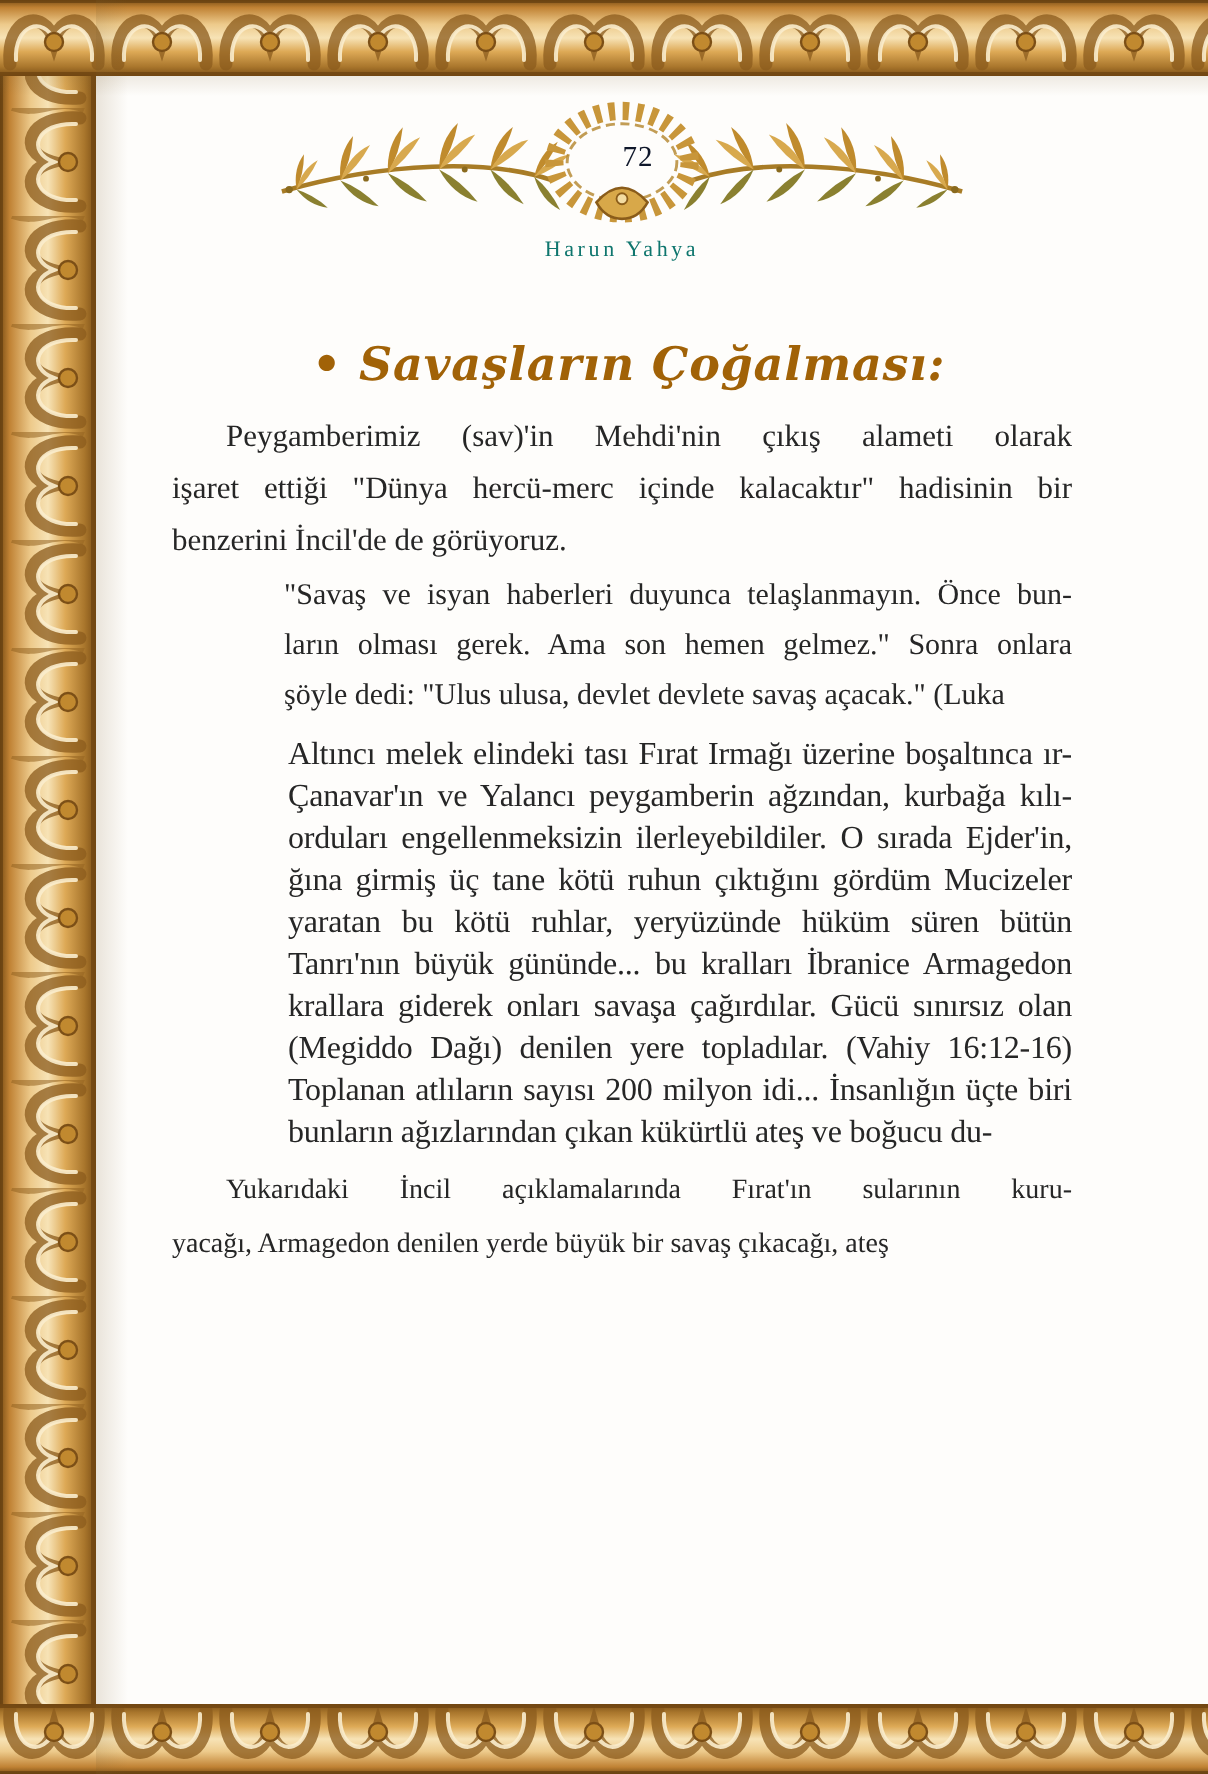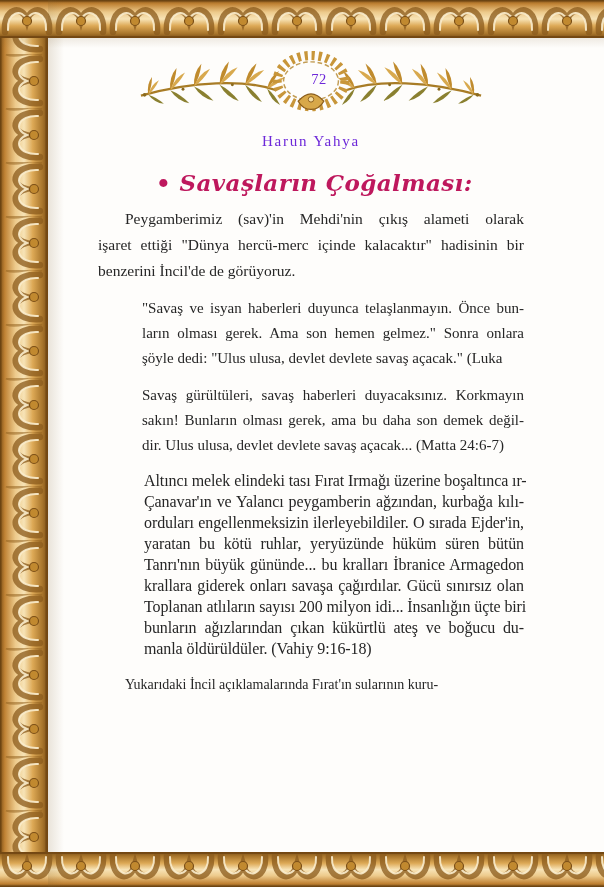--- a/index.html
+++ b/index.html
@@ -20,33 +20,33 @@
 
   .content{
     position:absolute;left:48px;top:38px;right:0;bottom:35px;
     padding:0 68px 0 38px;box-sizing:border-box;
   }
 
   .header{position:relative;padding-top:12px;height:106px;text-align:center;}
   .ornament{display:block;margin:0 auto;width:352px;height:64px;}
   .page-number{
     position:absolute;top:33px;left:16px;right:0;text-align:center;
-    font-size:14.5px;line-height:17px;color:#6d28d9;letter-spacing:0.5px;
+    font-size:14.5px;line-height:17px;color:#0f172a;letter-spacing:0.5px;
   }
-  .author{font-size:15px;line-height:19px;letter-spacing:1.8px;color:#6d28d9;margin-top:18px;}
+  .author{font-size:11px;line-height:19px;letter-spacing:1.8px;color:#0f766e;margin-top:2px;}
 
   .h1,.h2{
     font-family:"DejaVu Serif",serif;font-style:italic;font-weight:700;
-    font-size:23px;line-height:30px;color:#be185d;letter-spacing:0.4px;
+    font-size:23px;line-height:30px;color:#a16207;letter-spacing:0.4px;
   }
   .h1{margin:12px 0 8px 70px;}
   .h2{margin:14px 0 8px 26px;}
   .h2 .l1{padding-left:44px;}
 
-  .para{margin:12px;}
+  .para{margin:0;}
   .tl{white-space:nowrap;text-align:justify;text-align-last:justify;}
   .para .tl:last-child{text-align-last:left;}
   .indent .tl:first-child{text-indent:27px;}
 
   .body{margin-top:3px;font-size:15.5px;line-height:26px;}
   .quote{margin-top:2px;margin-left:56px;font-size:15px;line-height:25px;}
   .bigquote{margin-top:6px;margin-left:58px;font-size:16px;line-height:21px;letter-spacing:-0.1px;}
   .final{margin-top:5px;font-size:14px;line-height:27px;font-family:Liberation Serif, serif;}
 </style>
 </head>
@@ -167,36 +167,33 @@
       <div class="tl">işaret ettiği "Dünya hercü-merc içinde kalacaktır" hadisinin bir</div>
       <div class="tl">benzerini İncil'de de görüyoruz.</div>
     </div>
 
   <div class="para quote">
       <div class="tl">"Savaş ve isyan haberleri duyunca telaşlanmayın. Önce bun-</div>
       <div class="tl">ların olması gerek. Ama son hemen gelmez." Sonra onlara</div>
       <div class="tl">şöyle dedi: "Ulus ulusa, devlet devlete savaş açacak." (Luka</div>
     </div>
 
-  <div class="para quote">
-      <div class="tl">Savaş gürültüleri, savaş haberleri duyacaksınız. Korkmayın</div>
-      <div class="tl">sakın! Bunların olması gerek, ama bu daha son demek değil-</div>
-      <div class="tl">dir. Ulus ulusa, devlet devlete savaş açacak... (Matta 24:6-7)</div>
-    </div>
 
 
   <div class="para bigquote">
       <div class="tl">Altıncı melek elindeki tası Fırat Irmağı üzerine boşaltınca ır-</div>
       <div class="tl">Çanavar'ın ve Yalancı peygamberin ağzından, kurbağa kılı-</div>
       <div class="tl">orduları engellenmeksizin ilerleyebildiler. O sırada Ejder'in,</div>
+      <div class="tl">ğına girmiş üç tane kötü ruhun çıktığını gördüm Mucizeler</div>
       <div class="tl">yaratan bu kötü ruhlar, yeryüzünde hüküm süren bütün</div>
       <div class="tl">Tanrı'nın büyük gününde... bu kralları İbranice Armagedon</div>
       <div class="tl">krallara giderek onları savaşa çağırdılar. Gücü sınırsız olan</div>
+      <div class="tl">(Megiddo Dağı) denilen yere topladılar. (Vahiy 16:12-16)</div>
       <div class="tl">Toplanan atlıların sayısı 200 milyon idi... İnsanlığın üçte biri</div>
       <div class="tl">bunların ağızlarından çıkan kükürtlü ateş ve boğucu du-</div>
-      <div class="tl">manla öldürüldüler. (Vahiy 9:16-18)</div>
     </div>
 
   <div class="para final indent">
       <div class="tl">Yukarıdaki İncil açıklamalarında Fırat'ın sularının kuru-</div>
+      <div class="tl">yacağı, Armagedon denilen yerde büyük bir savaş çıkacağı, ateş</div>
     </div>
 
 </div>
 
 </body></html>

